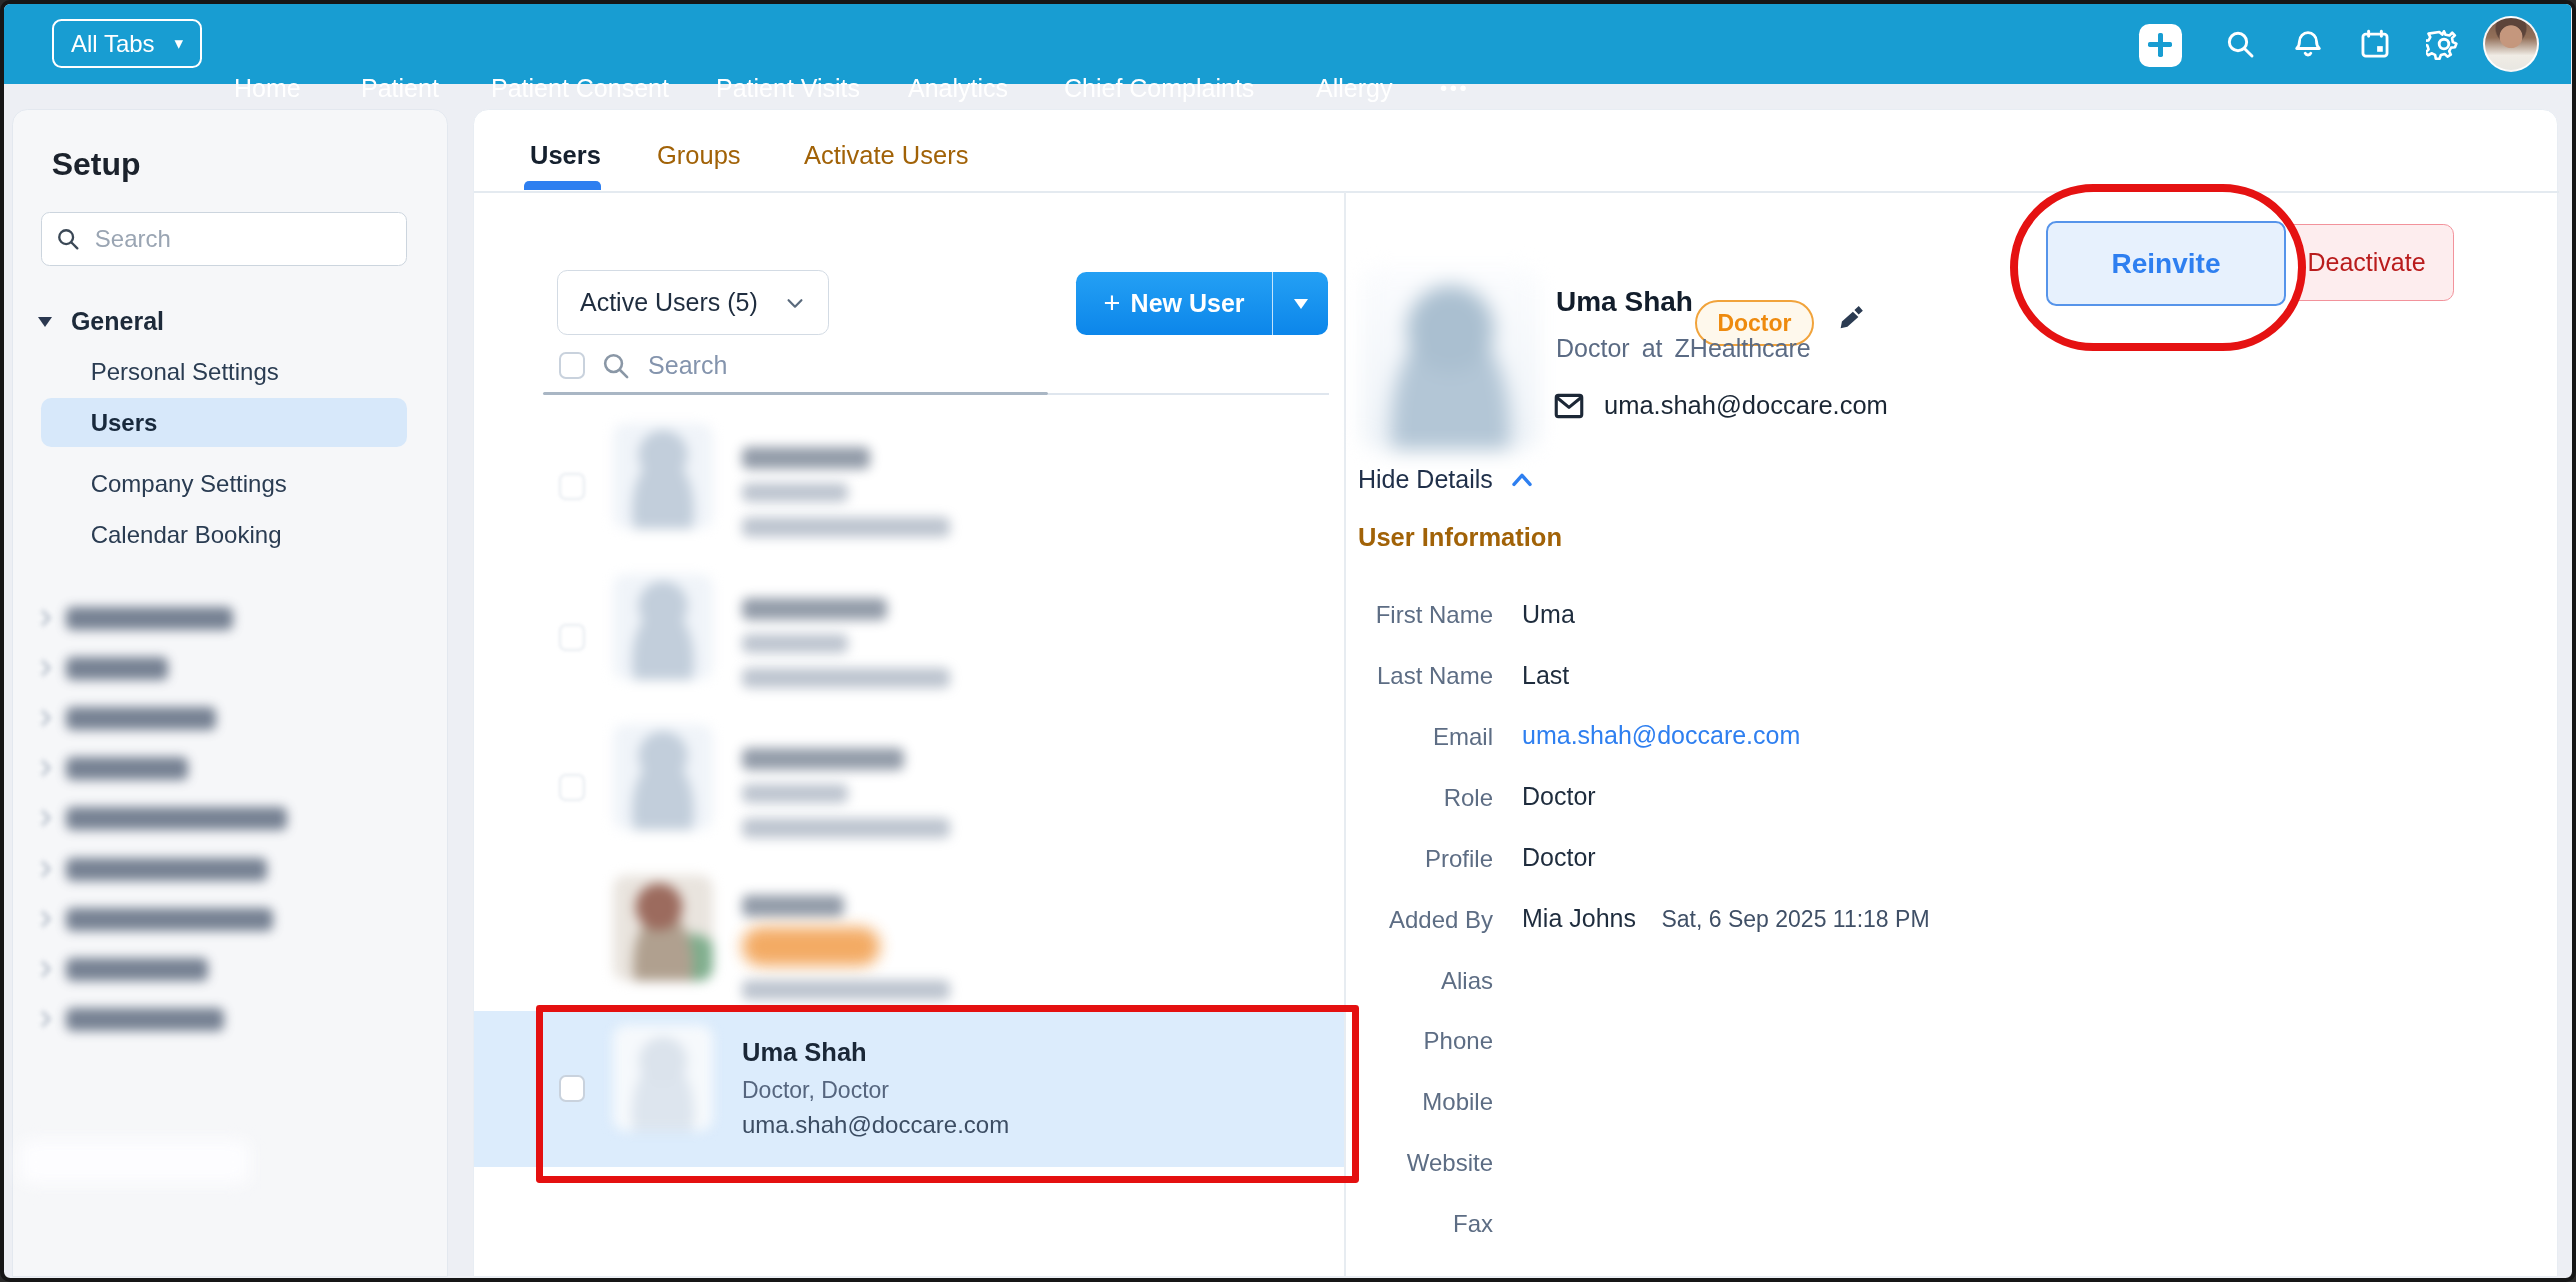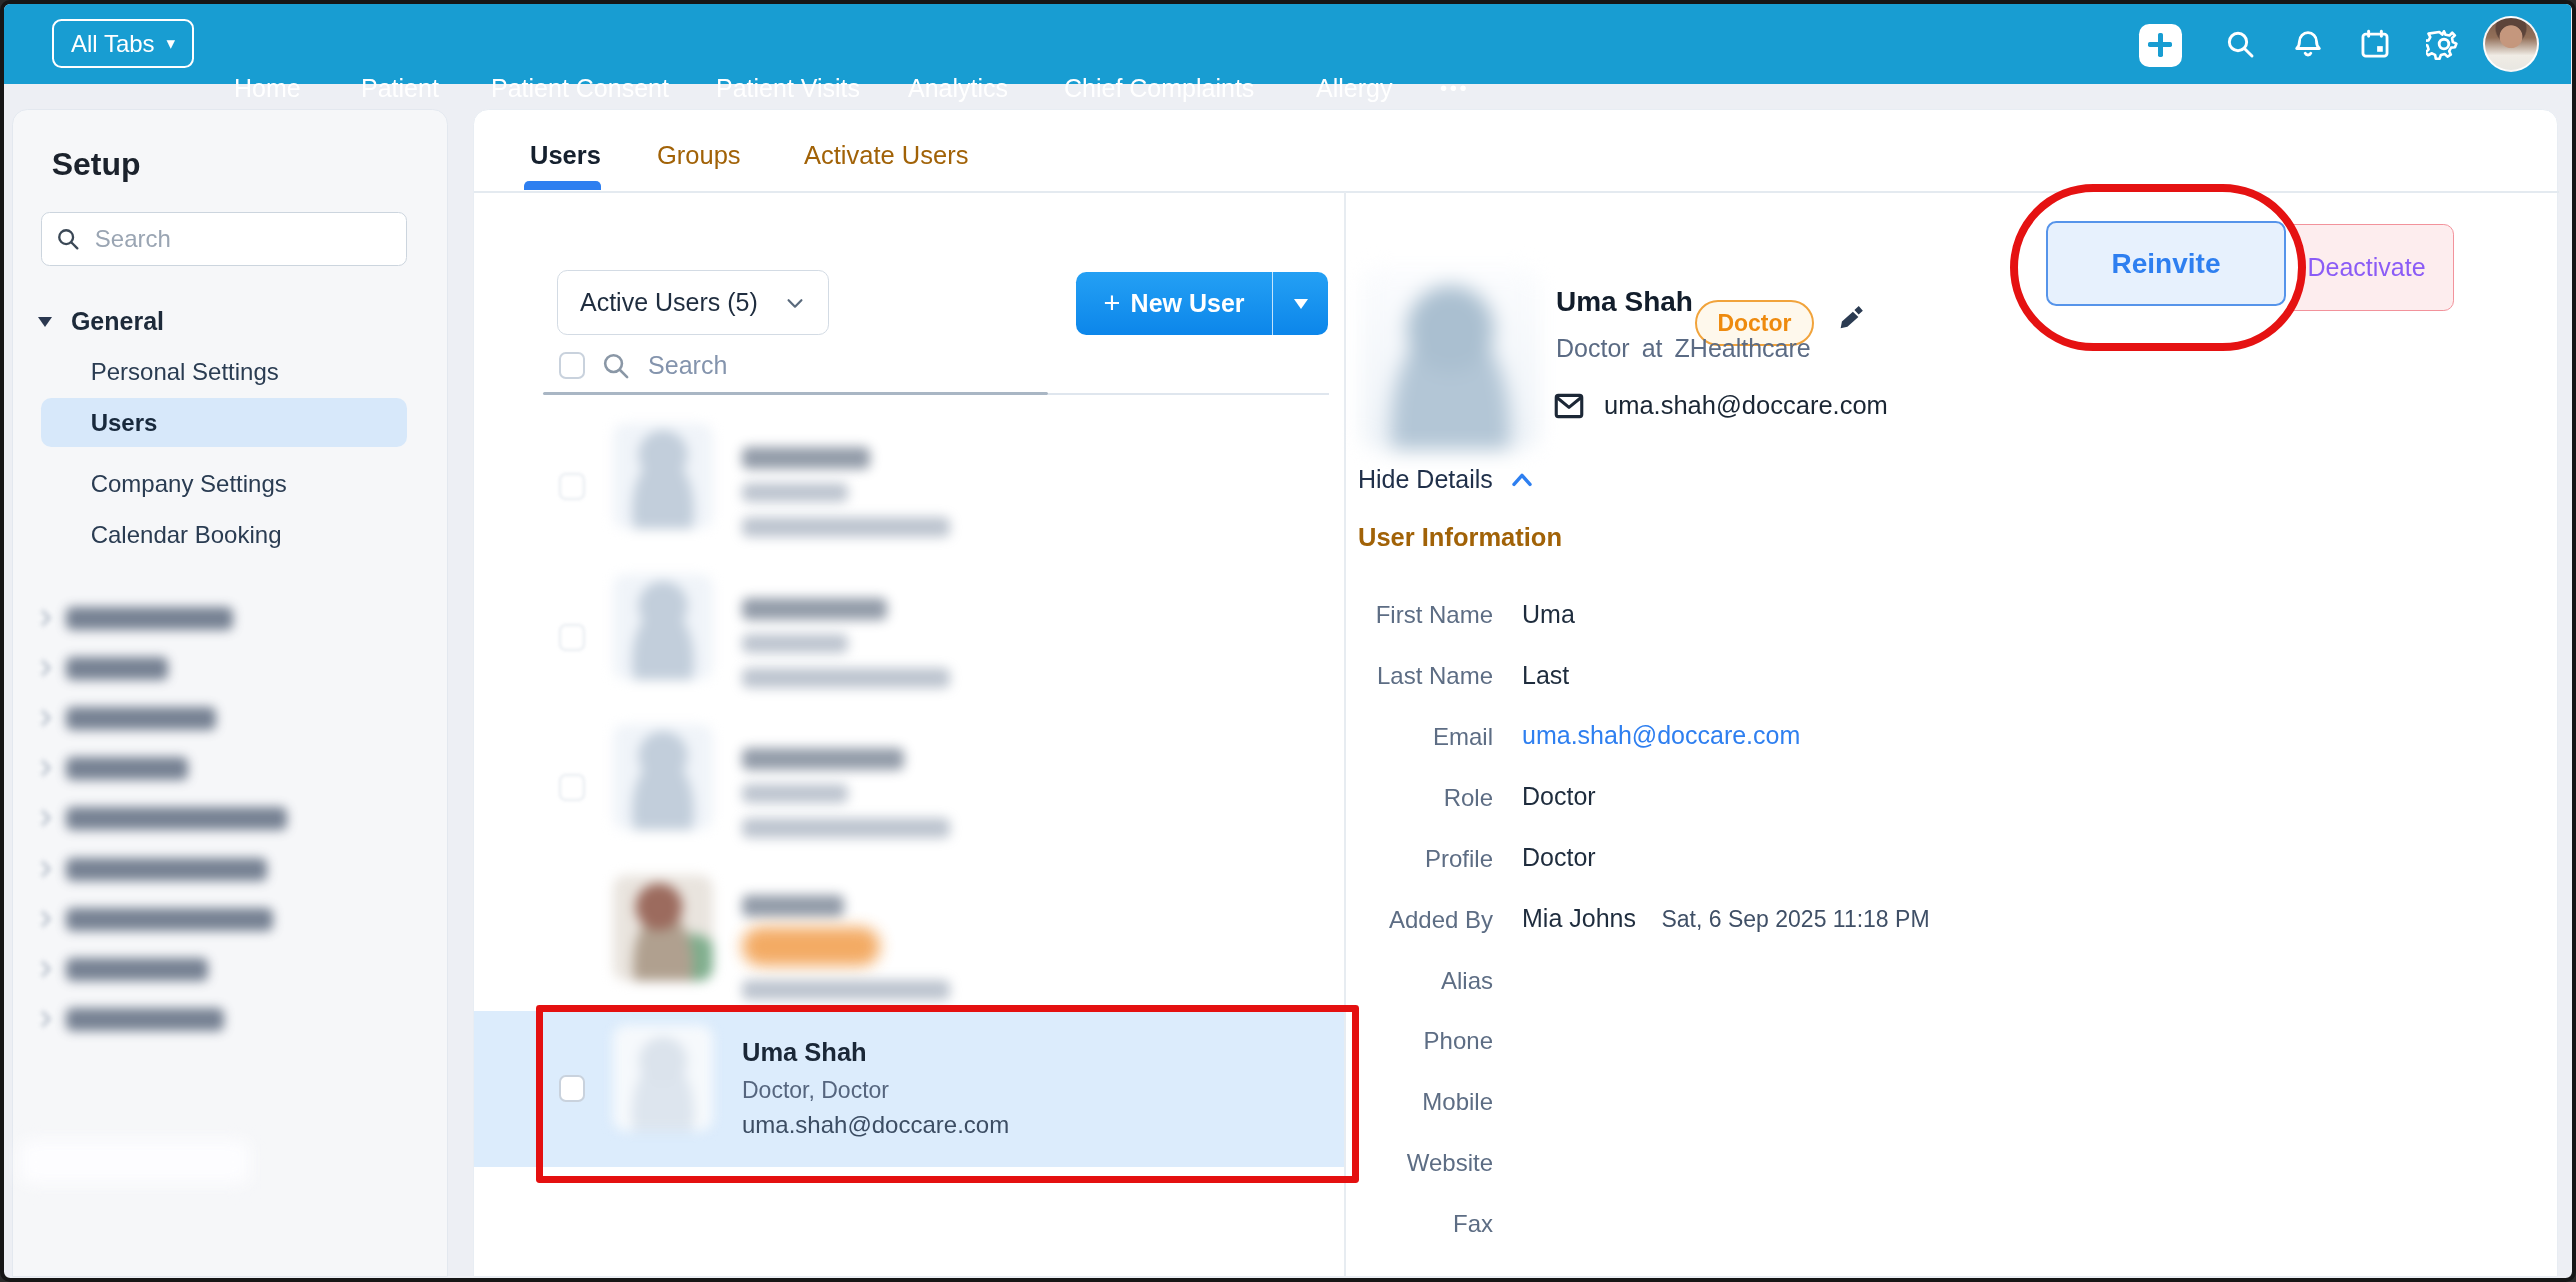--- a/index.html
+++ b/index.html
@@ -3,21 +3,21 @@
 <meta charset="utf-8">
 <style>
   html,body{margin:0;padding:0;background:#2a2a2a;font-family:"Liberation Sans","DejaVu Sans",sans-serif;}
   *{box-sizing:border-box;}
   #app{position:relative;width:2576px;height:1282px;background:#edeff4;border:4.3px solid #161616;border-radius:10.2px;overflow:hidden;}
   .abs{position:absolute;}
 
   
   #topbar{position:absolute;left:0;top:0;width:2567px;height:80px;background:#189dd2;}
   .alltabs{position:absolute;left:48px;top:15.3px;height:49px;border:2.6px solid #ffffff;border-radius:9.4px;
-           color:#fff;font-size:24px;display:flex;align-items:center;padding:0 17px;gap:12px;cursor:pointer;}
+           color:#fff;font-size:24px;display:flex;align-items:center;padding:0 17px;gap:20px;cursor:pointer;}
   .alltabs .caret{font-size:17px;}
   .navitem{position:absolute;top:0;height:80px;display:flex;align-items:center;color:#ffffff;font-size:25px;cursor:pointer;margin-top:44px;}
   .topicon{position:absolute;top:0;height:80px;display:flex;align-items:center;justify-content:center;cursor:pointer;}
   .plusbtn{position:absolute;left:2135px;top:19.6px;width:43px;height:43px;background:#ffffff;border-radius:10.2px;}
   .plusbtn::before,.plusbtn::after{content:"";position:absolute;background:#189dd2;}
   .plusbtn::before{left:9.4px;top:18.7px;width:24px;height:5.1px;border-radius:1.7px;}
   .plusbtn::after{left:18.7px;top:9.4px;width:5.1px;height:24px;border-radius:1.7px;}
   .avatar-top{position:absolute;left:2479px;top:12px;width:56px;height:56px;border-radius:50%;
       border:2.6px solid rgba(255,255,255,.95);
       background:
@@ -84,22 +84,22 @@
   .rb{position:absolute;left:268px;background:#4b5a70;border-radius:6px;filter:blur(6px);opacity:.6;}
   .rb.g{background:#7c8ba0;opacity:.5;}
   .row-badge{position:absolute;left:268px;top:66px;width:138px;height:39px;background:#f2a254;border-radius:19.6px;filter:blur(7.7px);opacity:.9;}
   .row-selected{background:#dcecfc;}
   .uma-name{position:absolute;left:268px;top:27px;font-size:25.5px;font-weight:700;color:#1a2737;}
   .uma-role{position:absolute;left:268px;top:66px;font-size:23px;color:#55657e;}
   .uma-email{position:absolute;left:268px;top:100px;font-size:24px;color:#3c4d63;}
   .red-box{position:absolute;left:62px;top:895px;width:823px;height:178px;border:7.7px solid #e41010;border-radius:3.4px;z-index:6;pointer-events:none;}
 
   
-  .deactivate{position:absolute;left:1805px;top:114px;width:175px;height:87px;background:#fdedee;border:1.7px solid #f2929b;
-              border-radius:10.2px;color:#8b5cf6;font-size:25px;display:flex;align-items:center;justify-content:center;cursor:pointer;z-index:1;}
+  .deactivate{position:absolute;left:1805px;top:114px;width:175px;height:77px;background:#fdedee;border:1.7px solid #f2929b;
+              border-radius:10.2px;color:#b91c1c;font-size:25px;display:flex;align-items:center;justify-content:center;cursor:pointer;z-index:1;}
   .red-oval{position:absolute;left:1536px;top:74px;width:296px;height:167px;background:#ffffff;border:8.5px solid #e51212;
             border-radius:84px;z-index:2;pointer-events:none;}
   .reinvite{position:absolute;left:1572px;top:111px;width:240px;height:85px;background:#e7f1fd;border:2.6px solid #5694ea;
             border-radius:10.2px;color:#2e7ff0;font-size:28px;font-weight:600;display:flex;align-items:center;justify-content:center;cursor:pointer;z-index:3;}
   .det-avatar{position:absolute;left:887px;top:157px;width:179px;height:183px;border-radius:18.7px;filter:blur(9.4px);
       background:radial-gradient(circle at 50% 34%, #aabfd0 0 27%, rgba(0,0,0,0) 31%),
                  radial-gradient(ellipse at 50% 88%, #b3c6d6 0 45%, rgba(0,0,0,0) 49%),
                  linear-gradient(180deg,#fbfcfe,#eef3f8);}
   .det-name{position:absolute;left:1082px;top:176px;font-size:28px;font-weight:700;color:#121d2b;}
   .det-badge{position:absolute;left:1221px;top:190px;height:46px;padding:0 20.4px;border:2.1px solid #f1a33b;background:#fef8ec;

